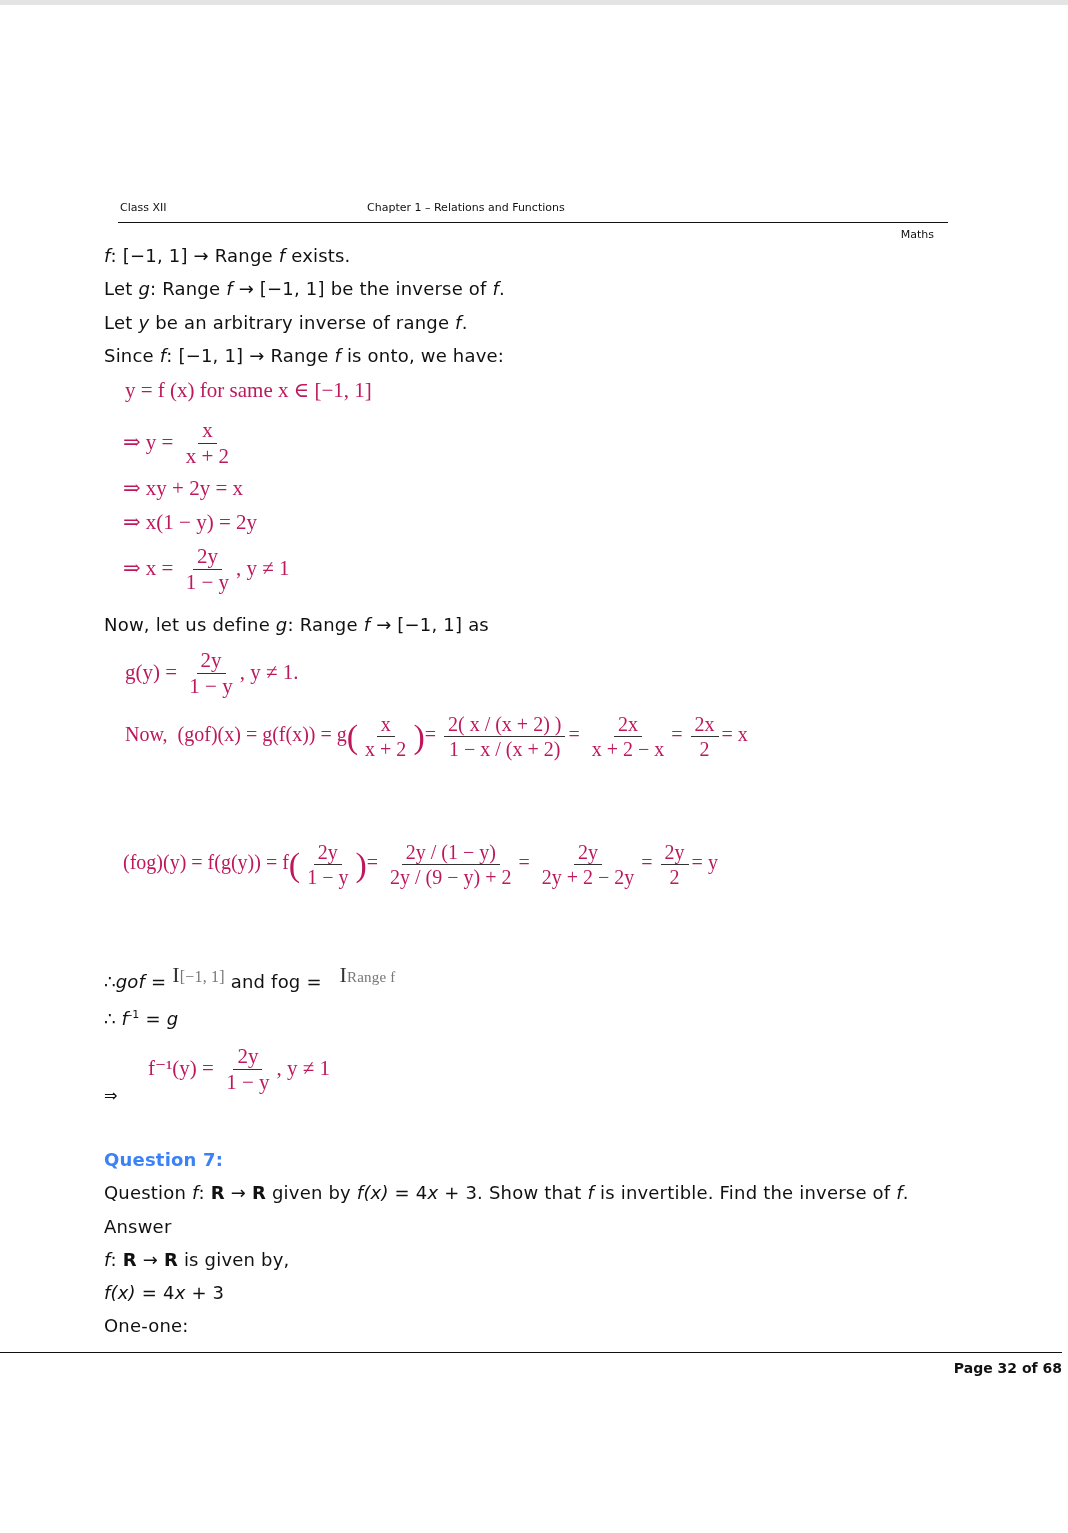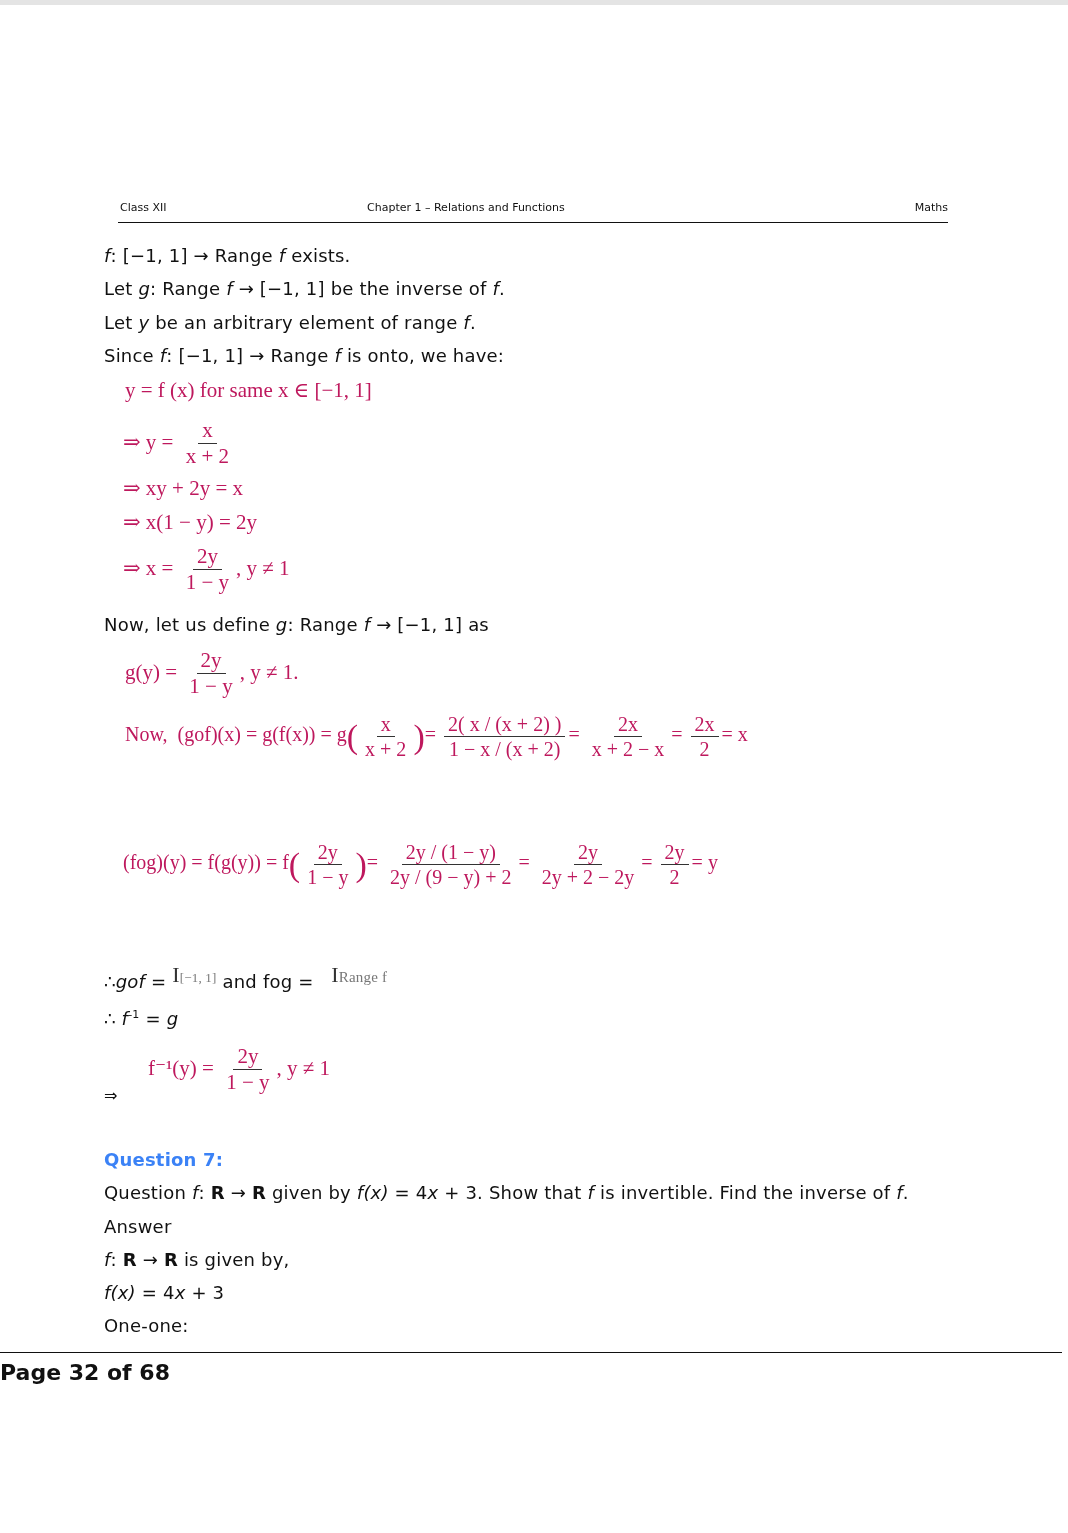--- a/index.html
+++ b/index.html
@@ -8,53 +8,53 @@
     font-family: "DejaVu Sans", sans-serif; color: #111; overflow: hidden;
   }
   .topbar { position: absolute; left: 0; top: 0; width: 1068px; height: 5px; background: #e4e4e4; }
   .header {
     position: absolute; left: 118px; top: 199px; width: 830px; height: 23px;
     border-bottom: 1.5px solid #111; font-size: 11px;
   }
   .header span { position: absolute; top: 2px; }
   .h-left { left: 2px; }
   .h-center { left: 249px; }
-  .h-right { right: 0; }
+  .h-right { right: 14px; margin-top: 27px; }
 
   .p { position: absolute; left: 104px; font-size: 18px; white-space: nowrap; letter-spacing: 0.2px; }
   .math { position: absolute; font-family: "Liberation Serif", "DejaVu Serif", serif; font-size: 21px; color: #be185d; white-space: nowrap; }
   .frac { display: inline-flex; flex-direction: column; align-items: center; vertical-align: middle; margin: 0 3px; }
   .frac .num { padding: 0 4px; border-bottom: 1px solid #333; line-height: 1.2; }
   .frac .den { padding: 0 4px; line-height: 1.2; }
   i { font-style: italic; }
   .big { font-size: 34px; vertical-align: middle; font-weight: 100; }
   .q-title { color: #3b82f6; font-weight: bold; }
   .footer-line { position: absolute; left: 0; top: 1352px; width: 1062px; height: 0; border-top: 1.5px solid #111; }
-  .footer { position: absolute; left: 0; width: 1062px; top: 1360px; text-align: left; font-weight: bold; font-size: 22px; }
+  .footer { position: absolute; left: 0; width: 1062px; top: 1360px; text-align: right; font-weight: bold; font-size: 14px; }
   .sub-I { font-family: "Liberation Serif", serif; color: #333; }
 </style>
 </head>
 <body>
 
 <div class="topbar"></div>
 
 <div class="header">
   <span class="h-left">Class XII</span>
   <span class="h-center">Chapter 1 – Relations and Functions</span>
   <span class="h-right">Maths</span>
 </div>
 
 <div class="p" style="top:245px">
   <i>f</i><span>: [−1, 1] → Range </span><i>f</i><span> exists.</span>
 </div>
 <div class="p" style="top:278px">
   <span>Let </span><i>g</i><span>: Range </span><i>f</i><span> → [−1, 1] be the inverse of </span><i>f</i><span>.</span>
 </div>
 <div class="p" style="top:312px">
-  <span>Let </span><i>y</i><span> be an arbitrary element of range </span><i>f</i><span>.</span>
+  <span>Let </span><i>y</i><span> be an arbitrary inverse of range </span><i>f</i><span>.</span>
 </div>
 <div class="p" style="top:345px">
   <span>Since </span><i>f</i><span>: [−1, 1] → Range </span><i>f</i><span> is onto, we have:</span>
 </div>
 
 <div class="math" style="left:125px;top:378px">y = f (x)  for same x ∈ [−1, 1]</div>
 
 <div class="math" style="left:123px;top:418px">
   <span>⇒ y =</span>
   <span class="frac">
@@ -116,21 +116,21 @@
       <span class="num">2y</span>
       <span class="den">2y + 2 − 2y</span>
     </span>=
   <span class="frac">
       <span class="num">2y</span>
       <span class="den">2</span>
     </span><span>= y</span>
 </div>
 
 <div class="p" style="top:962px">
-  <i>∴gof = </i><span class="sub-I" style="font-size:22px;vertical-align:6px">I</span><span class="sub-I" style="font-size:13px;vertical-align:6px;color:#777">[−1, 1]</span><span> and fog = </span>&nbsp;&nbsp;<span class="sub-I" style="font-size:22px;vertical-align:6px">I</span><span class="sub-I" style="font-size:15px;vertical-align:6px;color:#777">Range f</span>
+  <i>∴gof = </i><span class="sub-I" style="font-size:22px;vertical-align:6px">I</span><span class="sub-I" style="font-size:16px;vertical-align:6px;color:#777">[−1, 1]</span><span> and fog = </span>&nbsp;&nbsp;<span class="sub-I" style="font-size:22px;vertical-align:6px">I</span><span class="sub-I" style="font-size:15px;vertical-align:6px;color:#777">Range f</span>
 </div>
 <div class="p" style="top:1008px">
   <i>∴ f</i><sup style="font-size:11px">-1</sup><i> = g</i>
 </div>
 <div class="p" style="top:1086px;font-size:16px">⇒</div>
 <div class="math" style="left:148px;top:1044px">
   <span>f⁻¹(y) =</span>
   <span class="frac">
       <span class="num">2y</span>
       <span class="den">1 − y</span>

